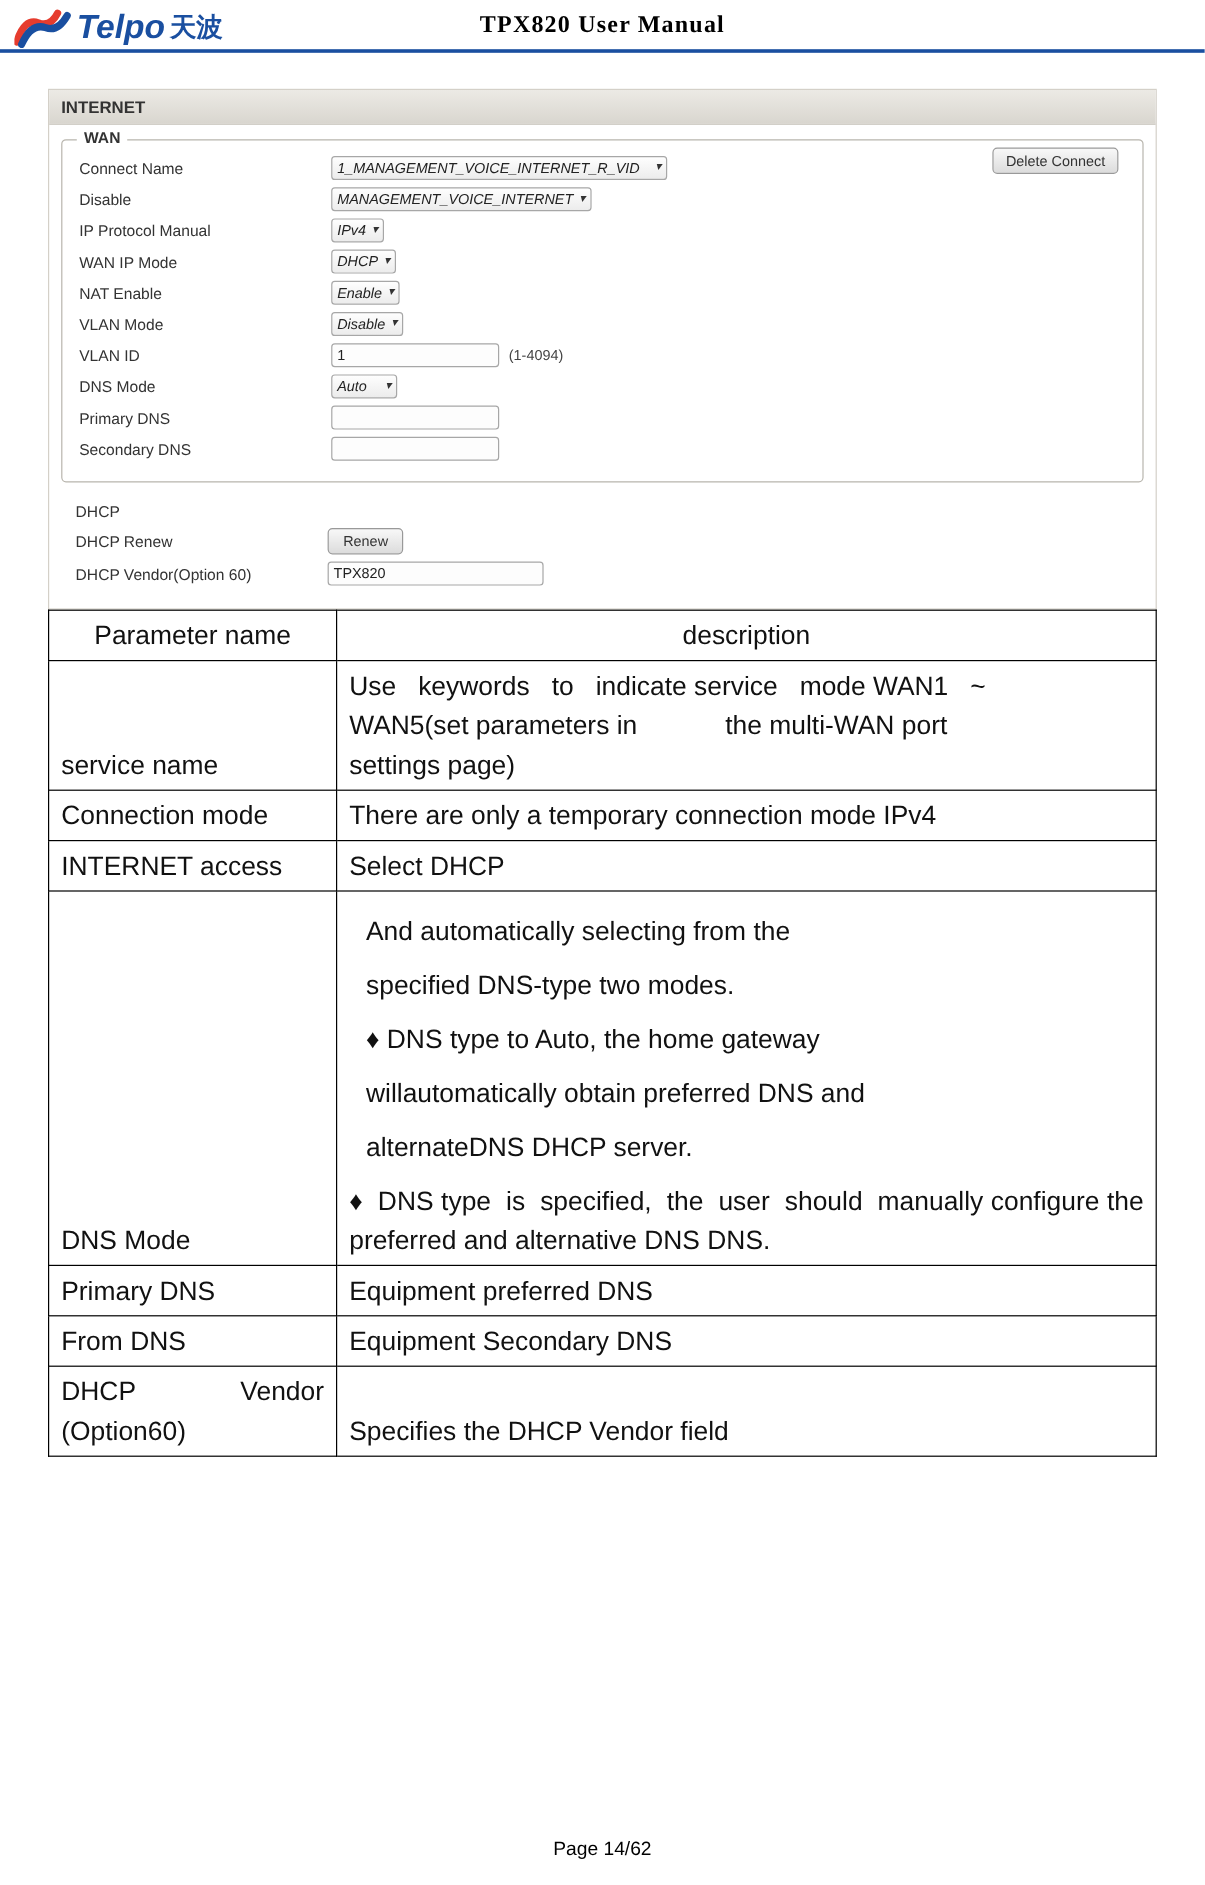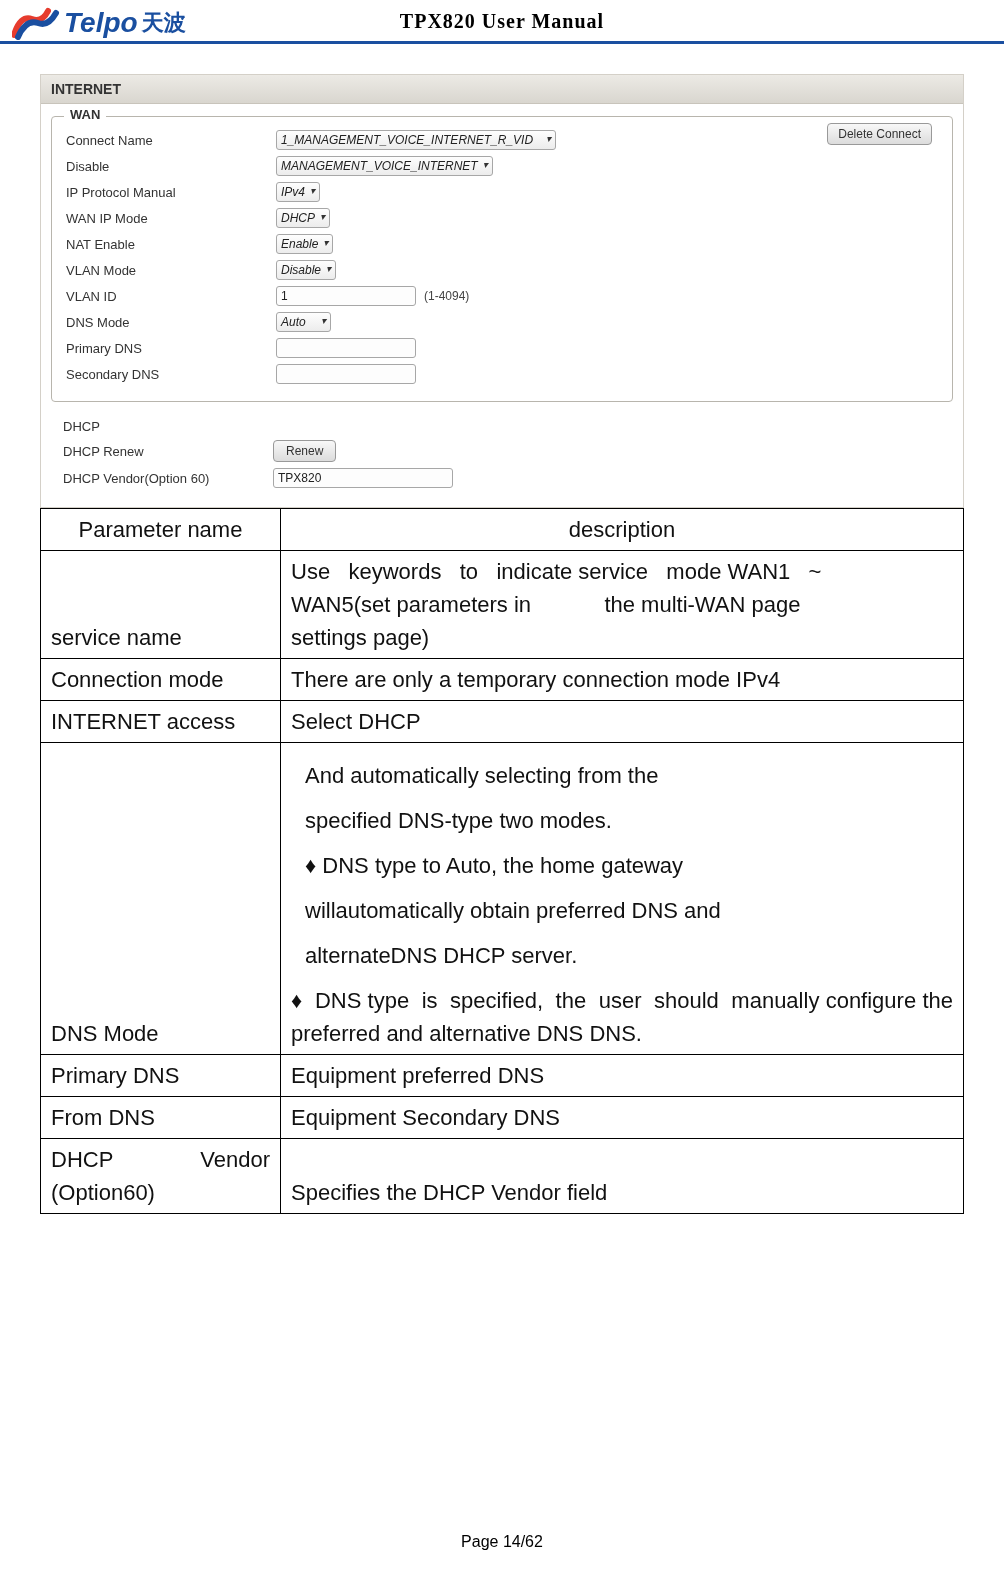--- a/index.html
+++ b/index.html
@@ -286,21 +286,21 @@
   <table class="param-table">
     <tbody>
         <tr class="th">
       <td class="col-name">Parameter name</td>
       <td>description</td>
     </tr>
     <tr>
       <td>service name</td>
       <td>
         <div style="white-space:pre">Use   keywords   to   indicate service   mode WAN1   ~</div>
-        <div style="white-space:pre">WAN5(set parameters in            the multi-WAN page</div>
+        <div style="white-space:pre">WAN5(set parameters in            the multi-WAN port</div>
         <div>settings page)</div>
       </td>
     </tr>
     <tr>
       <td>Connection mode</td>
       <td>There are only a temporary connection mode IPv4</td>
     </tr>
     <tr>
       <td>INTERNET access</td>
       <td>Select DHCP</td>

